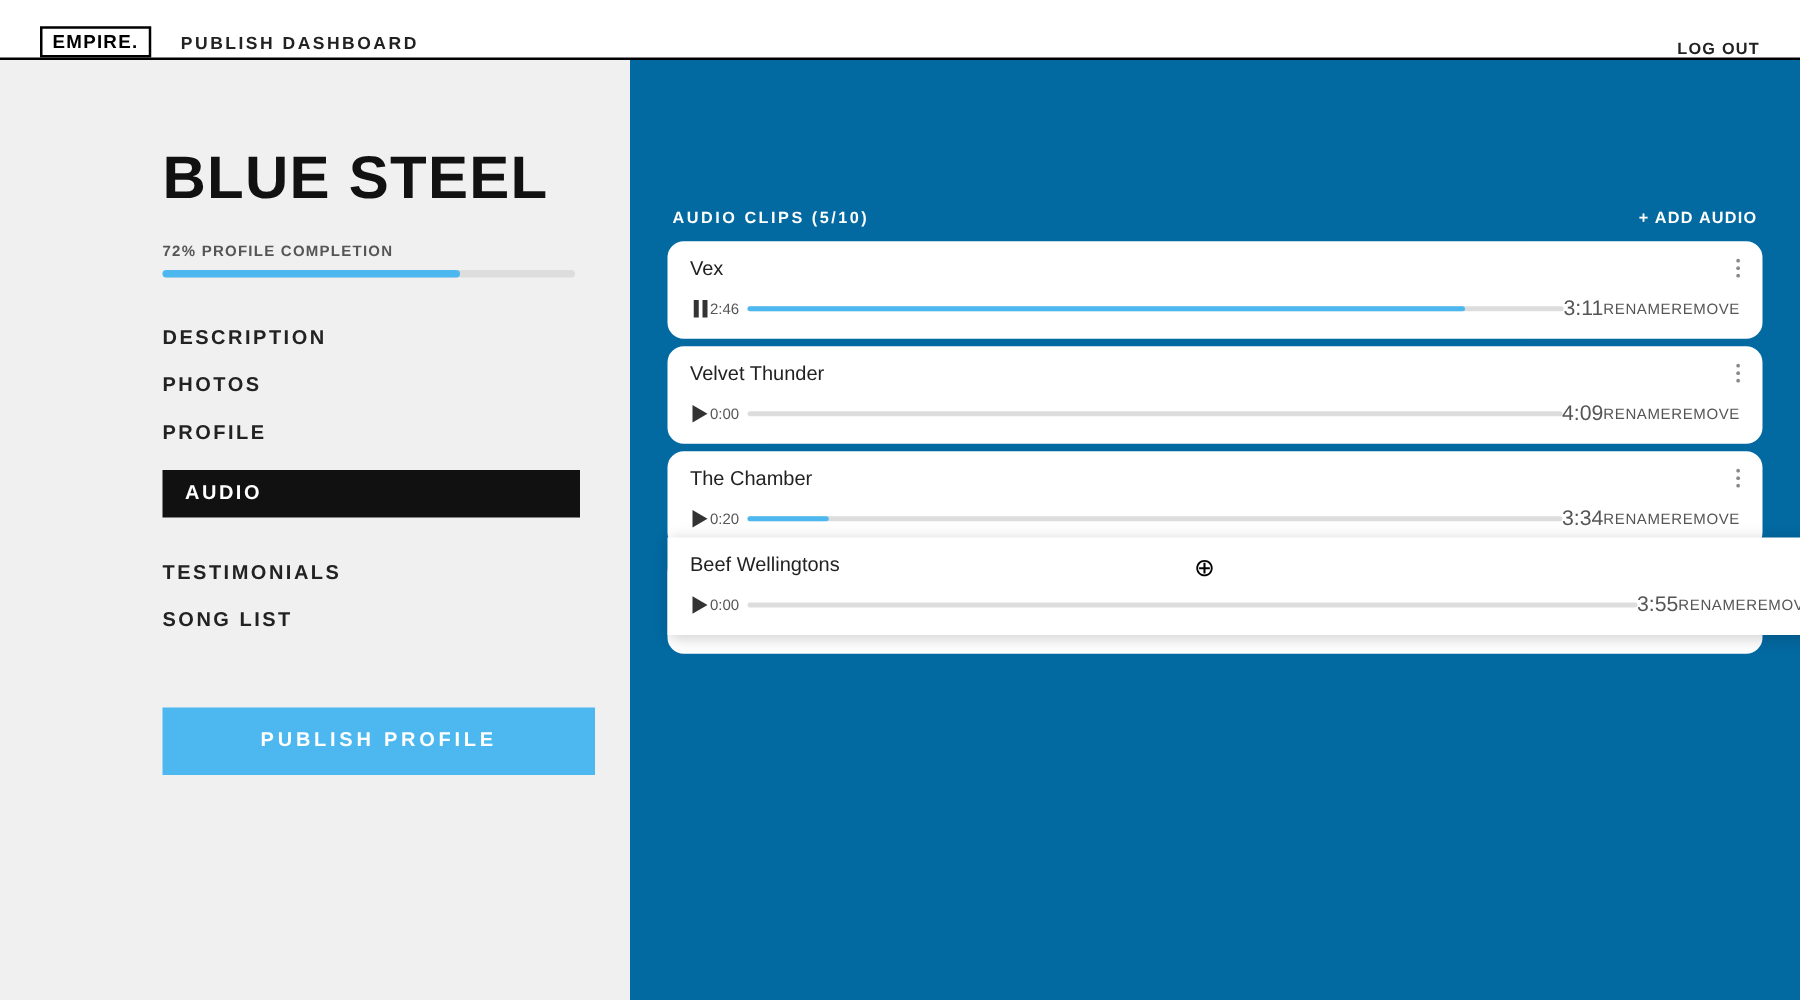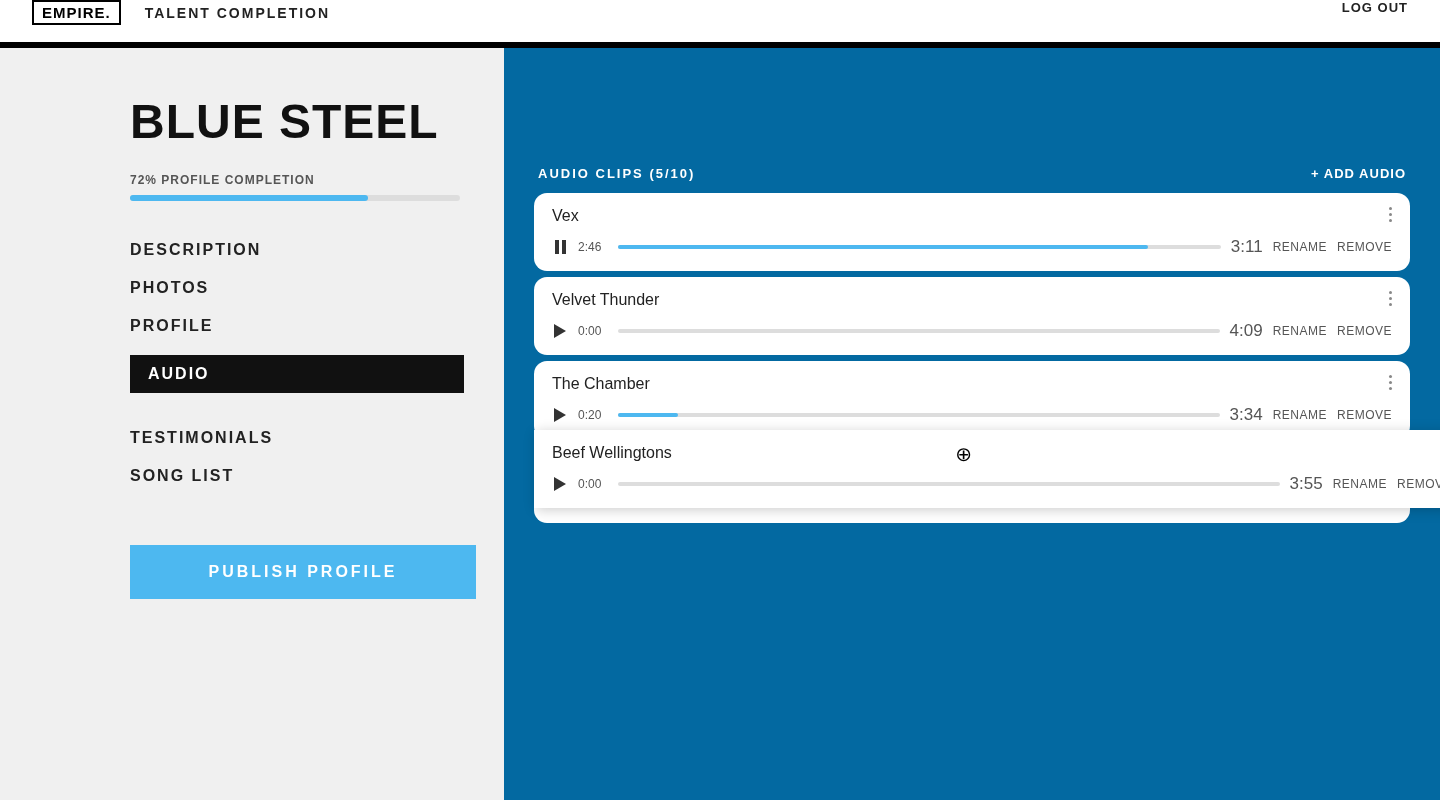--- a/index.html
+++ b/index.html
@@ -11,24 +11,24 @@
       overflow: hidden;
       display: flex;
       flex-direction: column;
     }
 
     
     .header {
       background: #fff;
       height: 48px;
       display: flex;
-      align-items: flex-start;
+      align-items: flex-end;
       justify-content: space-between;
       padding: 0 32px;
-      border-bottom: 6px solid #000000;
+      border-bottom: 2px solid #000000;
       flex-shrink: 0;
     }
     .header-left {
       display: flex;
       align-items: center;
       gap: 24px;
     }
     .logo {
       border: 2px solid #000;
       padding: 2px 8px;
@@ -68,20 +68,21 @@
       flex-direction: column;
       flex-shrink: 0;
     }
     .artist-name {
       font-size: 48px;
       font-weight: 900;
       color: #111;
       line-height: 1.1;
       margin-bottom: 24px;
       letter-spacing: 1px;
+      margin-top: 21px;
     }
     .completion-label {
       font-size: 12px;
       color: #555;
       letter-spacing: 1px;
       margin-bottom: 8px;
       font-weight: 600;
     }
     .progress-bar-bg {
       width: 330px;
@@ -176,21 +177,20 @@
     }
     .audio-clip-title {
       font-size: 16px;
       font-weight: 500;
       color: #222;
       margin-bottom: 12px;
     }
     .audio-controls {
       display: flex;
       align-items: center;
-      gap: 10px;
     }
     .play-btn {
       width: 16px;
       height: 16px;
       cursor: pointer;
       flex-shrink: 0;
       display: flex;
       align-items: center;
       justify-content: center;
     }
@@ -281,21 +281,21 @@
       overflow: hidden;
       max-height: 80px;
     }
   </style>
 </head>
 <body>
 
 <header class="header">
   <div class="header-left">
     <div class="logo">EMPIRE.</div>
-    <span class="header-title">TALENT COMPLETION</span>
+    <span class="header-title">PUBLISH DASHBOARD</span>
   </div>
   <button class="logout-btn">LOG OUT</button>
 </header>
 
 <div class="main">
 
   <aside class="sidebar">
     <h1 class="artist-name">BLUE STEEL</h1>
     <div class="completion-label">72% PROFILE COMPLETION</div>
     <div class="progress-bar-bg">

